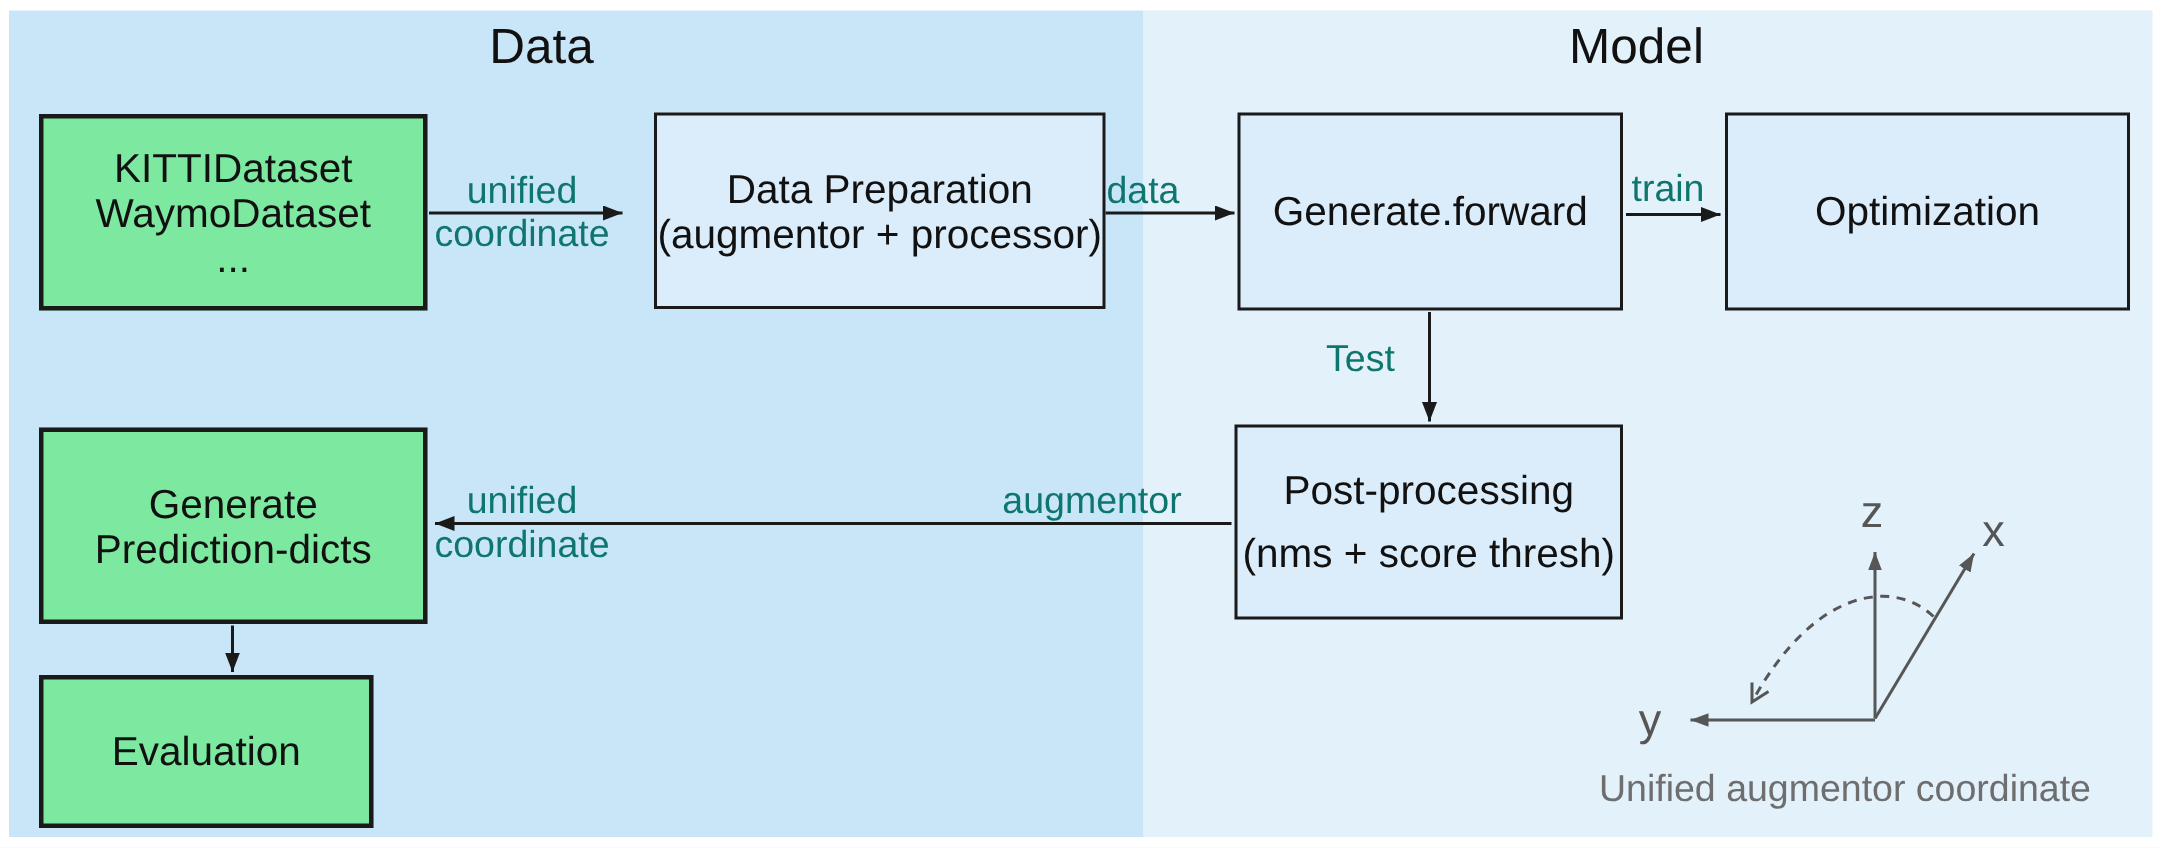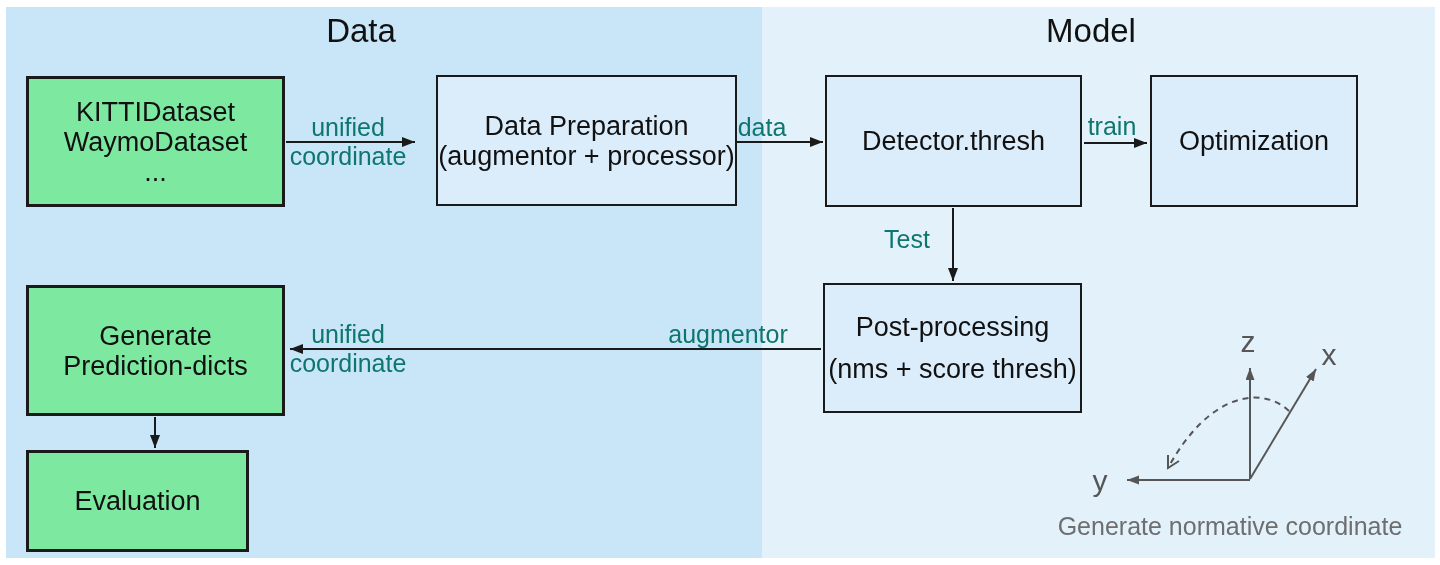--- a/index.html
+++ b/index.html
@@ -17,21 +17,21 @@
 
   .node { position:absolute; box-sizing:border-box; display:flex; flex-direction:column;
           align-items:center; justify-content:center; text-align:center;
           font-size:27px; line-height:30px; color:#111111; }
   .node-green { background:#7ce8a0; border:3px solid #1a1a1a; }
   .node-blue  { background:#dbecfa; border:2px solid #1a1a1a; }
 
   #node-datasets     { left:26px;   top:76px;  width:259px; height:131px; }
   #node-dataprep     { left:436px;  top:75px;  width:301px; height:131px; }
   #node-detector     { left:825px;  top:75px;  width:257px; height:132px; }
-  #node-optimization { left:1150px; top:75px;  width:208px; height:132px; }
+  #node-optimization { left:1150px; top:75px;  width:270px; height:132px; }
   #node-post         { left:823px;  top:283px; width:259px; height:130px;gap:12px; }
   #node-generate     { left:26px;   top:285px; width:259px; height:131px; }
   #node-evaluation   { left:26px;   top:450px; width:223px; height:102px; }
 
   .edge-label { position:absolute; font-size:25px; line-height:29px; color:#0f766e; text-align:center; }
   #lbl-unified-top    { left:283px;  top:113px; width:130px; }
   #lbl-data           { left:722px;  top:113px; width:80px;  }
   #lbl-train          { left:1082px; top:112px; width:60px;  }
   #lbl-test           { left:867px;  top:225px; width:80px;  }
   #lbl-prediction     { left:668px;  top:320px; width:120px; }
@@ -92,21 +92,21 @@
     <span>WaymoDataset</span>
     <span>...</span>
   </div>
 
   <div class="node node-blue" id="node-dataprep">
     <span>Data Preparation</span>
     <span>(augmentor + processor)</span>
   </div>
 
   <div class="node node-blue" id="node-detector">
-    <span>Detector.thresh</span>
+    <span>Generate.forward</span>
   </div>
 
   <div class="node node-blue" id="node-optimization">
     <span>Optimization</span>
   </div>
 
   <div class="node node-blue" id="node-post">
     <span>Post-processing</span>
     <span>(nms + score thresh)</span>
   </div>
@@ -131,15 +131,15 @@
   <div class="edge-label" id="lbl-prediction">augmentor</div>
 
   <div class="edge-label" id="lbl-unified-bottom">
     <div>unified</div>
     <div>coordinate</div>
   </div>
 
   <div class="axis-label" id="lbl-z">z</div>
   <div class="axis-label" id="lbl-x">x</div>
   <div class="axis-label" id="lbl-y">y</div>
-  <div class="coord-caption">Generate normative coordinate</div>
+  <div class="coord-caption">Unified augmentor coordinate</div>
 
 </div>
 
 </body></html>

